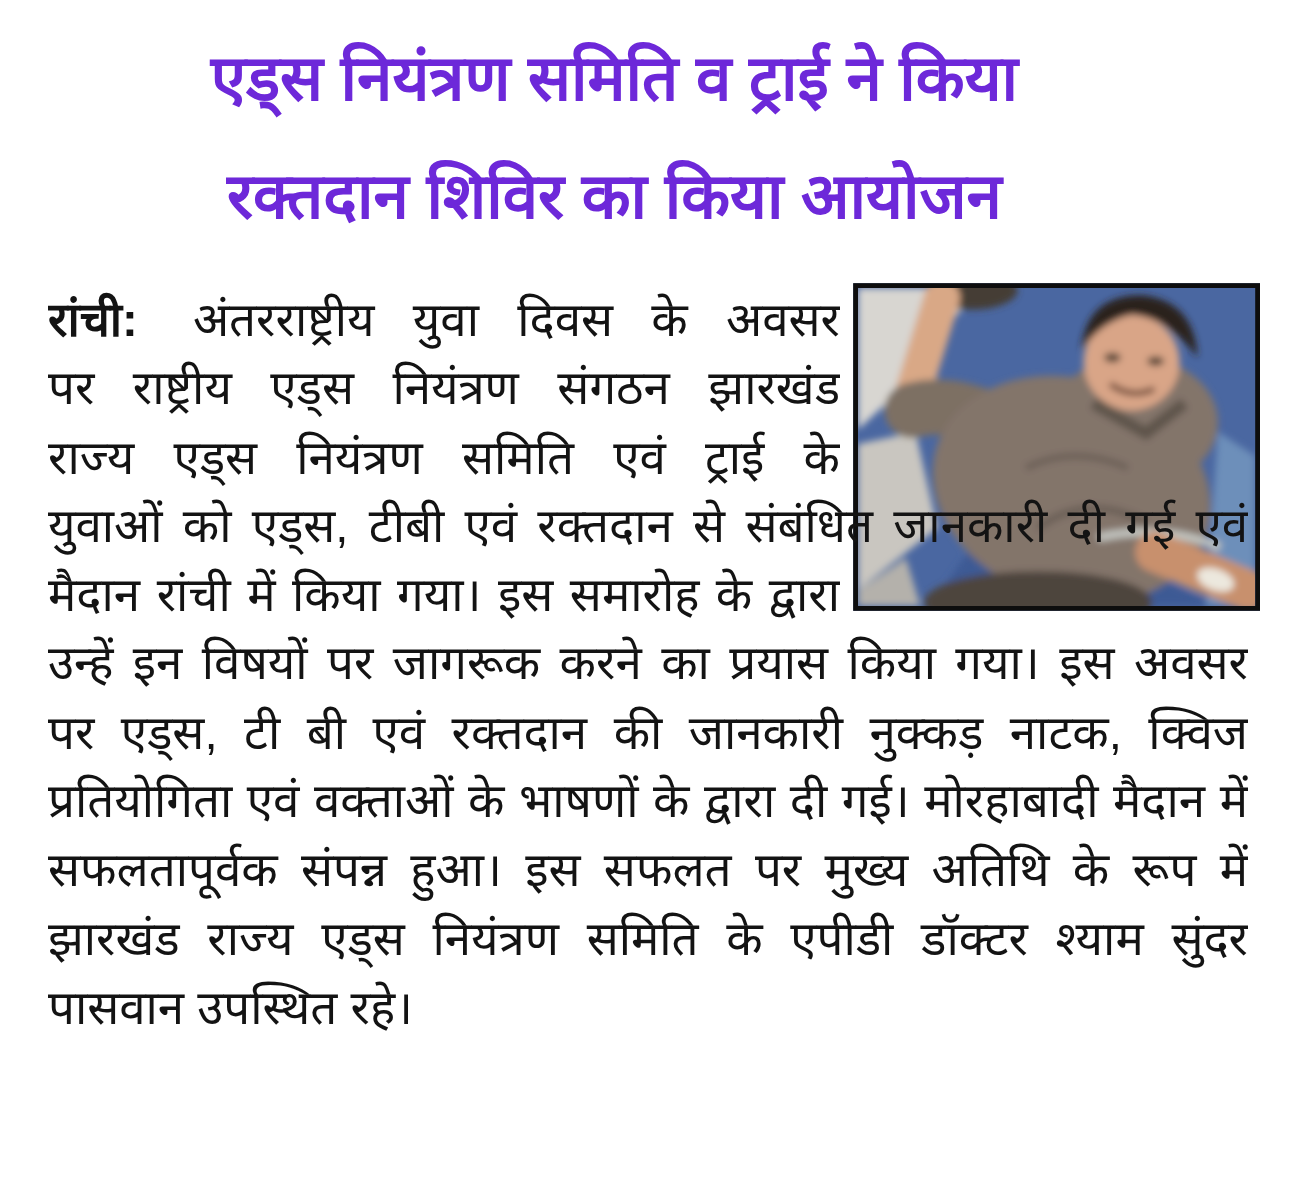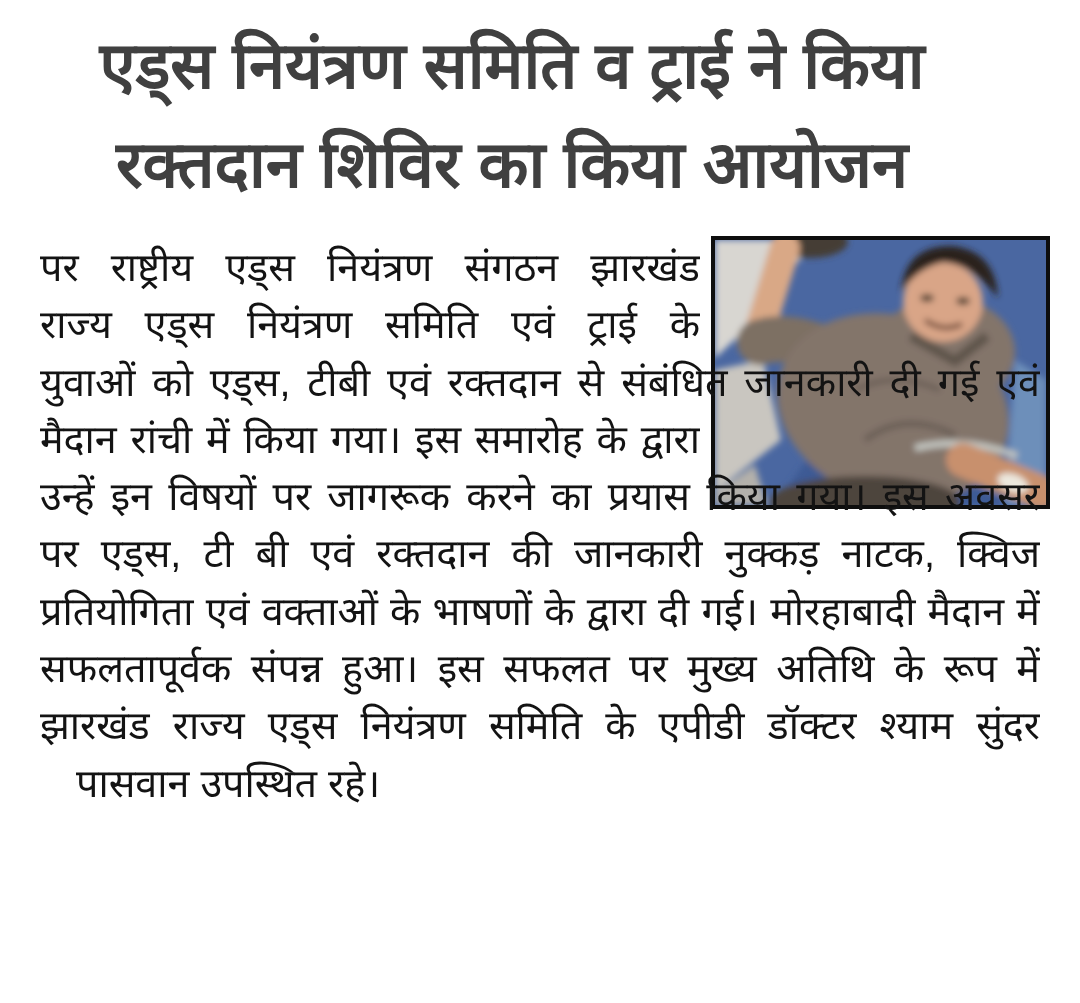--- a/index.html
+++ b/index.html
@@ -8,24 +8,24 @@
     width:1080px; height:1003px;
     background:#ffffff;
     color:#101010;
     font-family:"Liberation Sans","DejaVu Sans",sans-serif;
     overflow:hidden;
   }
   .headline {
     position:absolute; top:16px; left:0; width:1024px;
     margin:0;
     text-align:center;
-    font-size:65px;
+    font-size:53px;
     font-weight:700;
     line-height:99px;
-    color:#404040;
+    color:#6d28d9;
   }
   .headline .hl { display:block; }
   .photo {
     position:absolute; margin:0;
     left:711px; top:236px;
     width:339px; height:273px;
     border:4px solid #0e0e0e;
     box-sizing:border-box;
     background:#4a67a1;
     overflow:hidden;
@@ -38,21 +38,21 @@
     font-size:39.5px;
     line-height:57.3px;
     height:57.3px;
     overflow:hidden;
     text-align:justify;
     text-align-last:justify;
     color:#131313;
   }
   .line.narrow { width:660px; }
   .line.wide   { width:1000px; }
-  .line.last   { text-align:left; text-align-last:left;margin-left:36px; }
+  .line.last   { text-align:left; text-align-last:left; }
   .dateline    { font-weight:700; padding-right:14px; }
 </style>
 </head>
 <body>
 
 <div class="page">
 
   <h1 class="headline">
     <span class="hl">एड्स नियंत्रण समिति व ट्राई ने किया</span>
     <span class="hl">रक्तदान शिविर का किया आयोजन</span>
@@ -87,20 +87,24 @@
         <path d="M210,80 Q228,93 247,84" stroke="#7a5240" stroke-width="5" fill="none"></path>
         <path d="M196,96 L240,121 L272,96" stroke="#5f544b" stroke-width="10" fill="none"></path>
         <path d="M200,208 Q252,196 302,216" stroke="#c2c4bf" stroke-width="7" fill="none"></path>
         <path d="M248,220 L325,252" stroke="#c8906d" stroke-width="34" stroke-linecap="round" fill="none"></path>
         <ellipse cx="298" cy="243" rx="16" ry="9" fill="#ece8de" transform="rotate(20 298 243)"></ellipse>
       </g>
     </svg>
   </figure>
 
   <div class="body-text">
+    <div class="line narrow">
+      <span class="dateline">रांची:</span>
+      <span>अंतरराष्ट्रीय युवा दिवस के अवसर</span>
+    </div>
     <div class="line narrow">पर राष्ट्रीय एड्स नियंत्रण संगठन झारखंड</div>
     <div class="line narrow">राज्य एड्स नियंत्रण समिति एवं ट्राई के</div>
     <div class="line wide">युवाओं को एड्स, टीबी एवं रक्तदान से संबंधित जानकारी दी गई एवं</div>
     <div class="line narrow">मैदान रांची में किया गया। इस समारोह के द्वारा</div>
     <div class="line wide">उन्हें इन विषयों पर जागरूक करने का प्रयास किया गया। इस अवसर</div>
     <div class="line wide">पर एड्स, टी बी एवं रक्तदान की जानकारी नुक्कड़ नाटक, क्विज</div>
     <div class="line wide">प्रतियोगिता एवं वक्ताओं के भाषणों के द्वारा दी गई। मोरहाबादी मैदान में</div>
     <div class="line wide">सफलतापूर्वक संपन्न हुआ। इस सफलत पर मुख्य अतिथि के रूप में</div>
     <div class="line wide">झारखंड राज्य एड्स नियंत्रण समिति के एपीडी डॉक्टर श्याम सुंदर</div>
     <div class="line wide last">पासवान उपस्थित रहे।</div>

